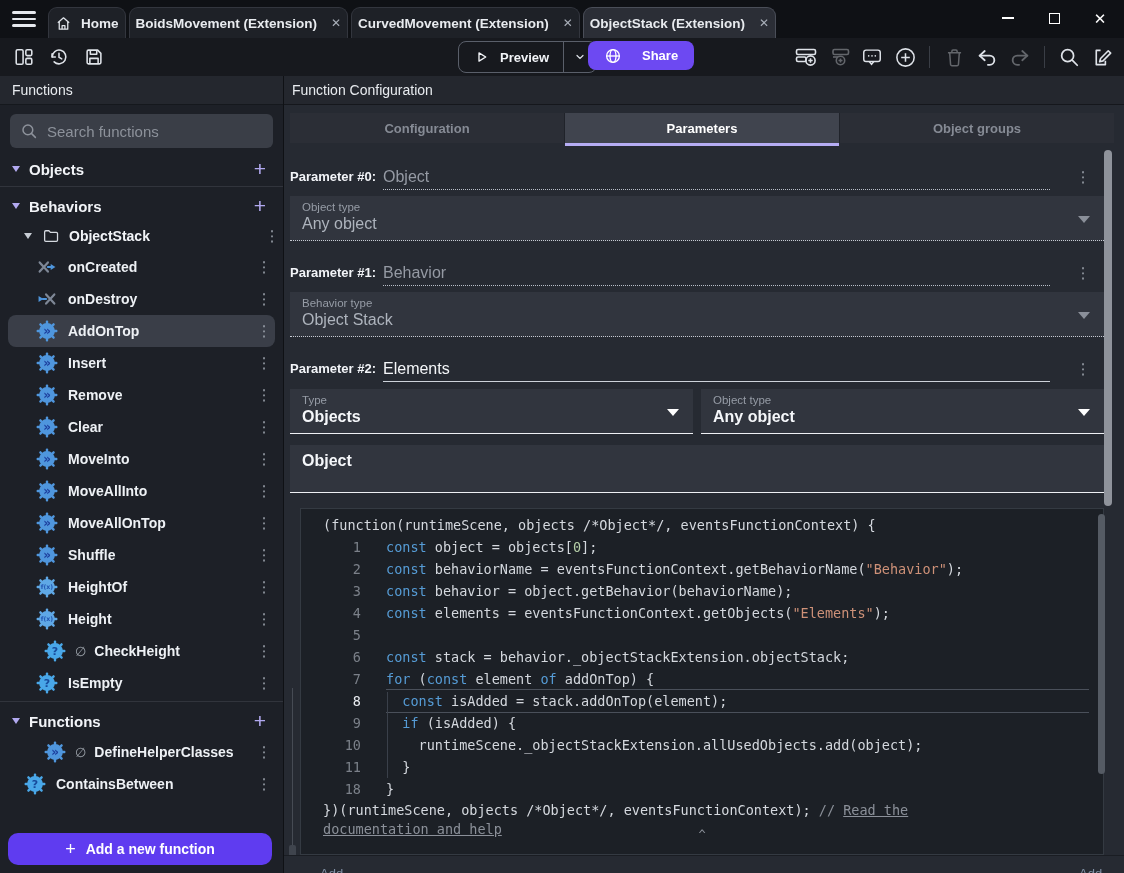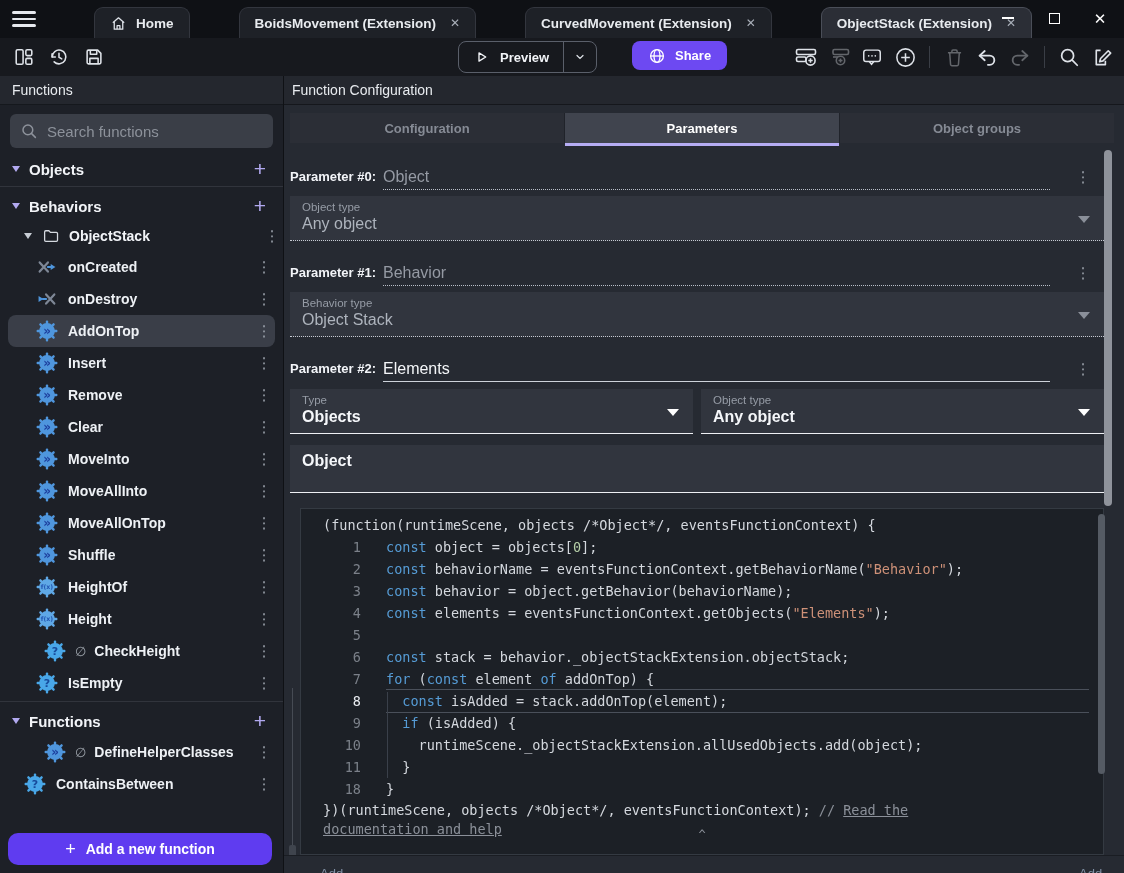--- a/index.html
+++ b/index.html
@@ -5,42 +5,42 @@
   * { margin:0; padding:0; box-sizing:border-box; }
   html,body { background:#0b0d10; }
   body { font-family:"Liberation Sans", sans-serif; }
   .app { position:relative; width:1124px; height:873px; overflow:hidden; background:#262a32; color:#e8ebef; }
 
   
   .titlebar { position:absolute; left:0; top:0; width:1124px; height:38px; background:#0f1115; display:flex; align-items:flex-end; }
   .hamburger { position:absolute; left:12px; top:11px; width:24px; height:16px; display:flex; flex-direction:column; justify-content:space-between; cursor:pointer; }
   .hamburger span { display:block; height:2.6px; background:#e6e9ee; border-radius:2px; }
   .tabs { display:flex; margin-left:48px; align-items:flex-end; gap:3px; }
-  .tab { height:31px; display:flex; align-items:center; padding:0 15px; background:#1e2127; border:1px solid #33363e; border-bottom:none; border-radius:9px 9px 0 0; font-size:13.5px; font-weight:700; color:#e8ebef; cursor:pointer; white-space:nowrap;margin-left:46px; }
+  .tab { height:31px; display:flex; align-items:center; padding:0 6px; background:#1e2127; border:1px solid #33363e; border-bottom:none; border-radius:9px 9px 0 0; font-size:13.5px; font-weight:700; color:#e8ebef; cursor:pointer; white-space:nowrap; }
   .tab.active { background:#2b2e36; border-color:#4a4e58; }
   .tab .tab-close { margin-left:14px; font-size:12px; color:#a9afb9; font-weight:400; }
   .tab .tab-ico { margin-right:9px; display:inline-flex; }
   .win-controls { position:absolute; right:14px; top:8px; display:flex; gap:26px; align-items:center; }
   .win-btn { width:20px; height:20px; display:flex; align-items:center; justify-content:center; cursor:pointer; }
   .wc-min { width:12px; height:1.6px; background:#fff; display:block; }
   .wc-max { width:11px; height:11px; border:1.6px solid #fff; display:block; }
   .wc-close { color:#fff; font-size:15px; line-height:1; }
 
   
   .toolbar { position:absolute; left:0; top:38px; width:1124px; height:38px; background:#17191e; }
   .tool-left { position:absolute; left:12px; top:7px; display:flex; gap:11px; }
   .tool-ico { width:24px; height:24px; display:flex; align-items:center; justify-content:center; cursor:pointer; }
   .tool-ico.dim { opacity:.38; }
   .tool-divider { width:1px; height:22px; background:#3a3e46; margin:1px 3px; }
   .preview-group { position:absolute; left:458px; top:3px; height:32px; display:flex; align-items:center; border:1px solid #5a5f6a; border-radius:8px; cursor:pointer; }
   .preview-main { display:flex; align-items:center; gap:9px; padding:0 14px; height:100%; }
   .preview-label { font-size:13px; font-weight:700; color:#f2f4f8; }
   .preview-sep { width:1px; height:100%; background:#5a5f6a; }
   .preview-caret { padding:0 10px; display:flex; }
-  .share-btn { position:absolute; left:588px; top:3px; height:29px; display:flex; align-items:center; gap:9px; padding:0 16px; background:#6d49f2; border-radius:8px; cursor:pointer;margin-left:44px; }
+  .share-btn { position:absolute; left:588px; top:3px; height:29px; display:flex; align-items:center; gap:20px; padding:0 16px; background:#6d49f2; border-radius:8px; cursor:pointer; }
   .share-label { font-size:13px; font-weight:700; color:#ffffff; }
   .tool-right { position:absolute; right:10px; top:7px; display:flex; gap:9px; align-items:center; }
 
   
   .sidebar { position:absolute; left:0; top:76px; width:284px; height:797px; background:#1d2027; border-right:1px solid #0f1115; }
   .panel-header { height:29px; background:#24272e; border-bottom:1px solid #15181d; display:flex; align-items:center; padding:0 12px; font-size:14px; color:#e8ebef; }
   .search-box { margin:9px 10px 6px 10px; height:34px; background:#3a3e47; border-radius:6px; display:flex; align-items:center; padding:0 10px; gap:9px; }
   .search-box input { flex:1; background:transparent; border:none; outline:none; color:#dfe3e9; font-size:15px; font-family:"Liberation Sans",sans-serif; }
   .search-box input::placeholder { color:#8d929b; }
   .section-row { height:30px; display:flex; align-items:center; padding:0 12px; cursor:pointer; }

